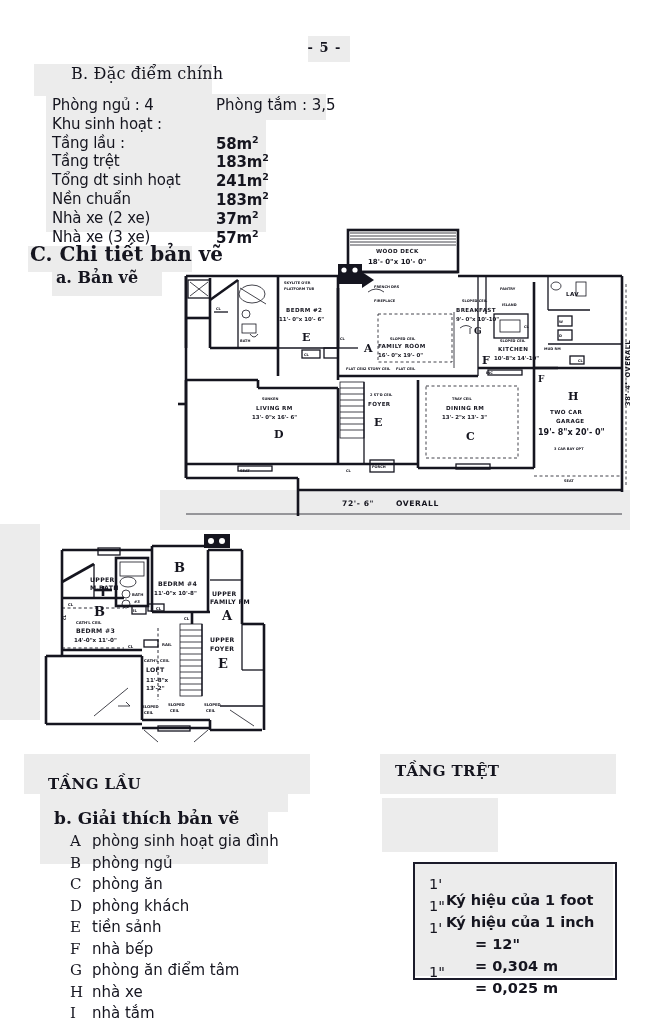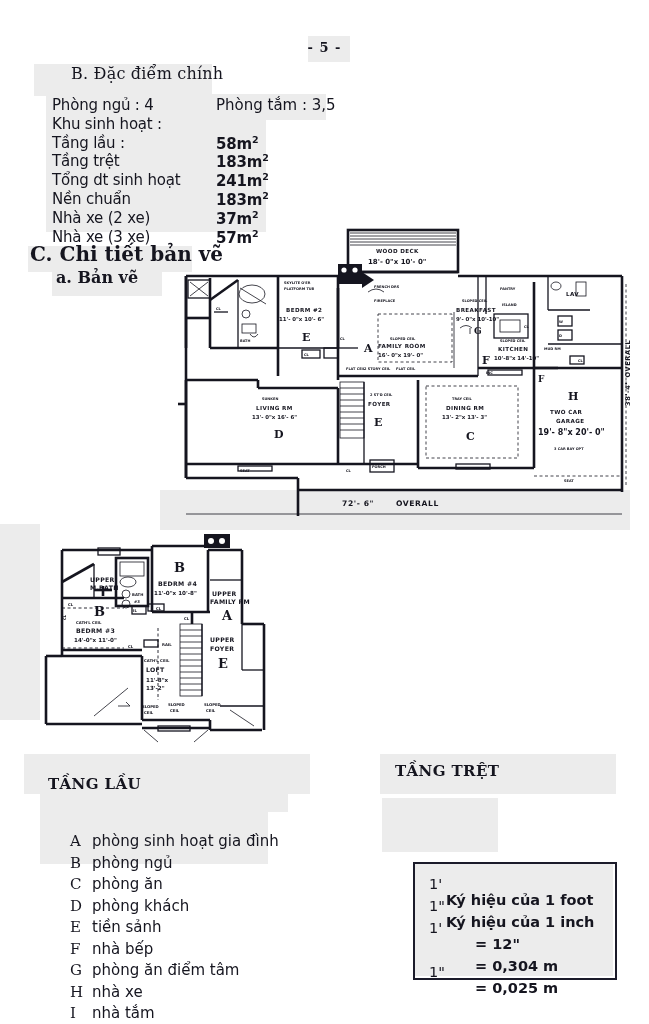--- a/index.html
+++ b/index.html
@@ -524,20 +524,21 @@
       <path d="M112 210 L126 222" class="thin2"></path>
       <path d="M176 210 L162 222" class="thin2"></path>
       <line x1="188" y1="186" x2="232" y2="186" class="wt2"></line>
       <path d="M198 190 L222 206" class="thin2"></path>
     </svg>
   </div>
 
   <div class="txt floor-cap" id="cap-upper">TẦNG LẦU</div>
   <div class="txt floor-cap" id="cap-ground">TẦNG TRỆT</div>
 
+  <div class="txt hdr-b2">b. Giải thích bản vẽ</div>
 
   <div class="legend">
     <div class="leg-row">
       <span class="leg-key">A</span>
       <span class="leg-txt">phòng sinh hoạt gia đình</span>
     </div>
     <div class="leg-row">
       <span class="leg-key">B</span>
       <span class="leg-txt">phòng ngủ</span>
     </div>

